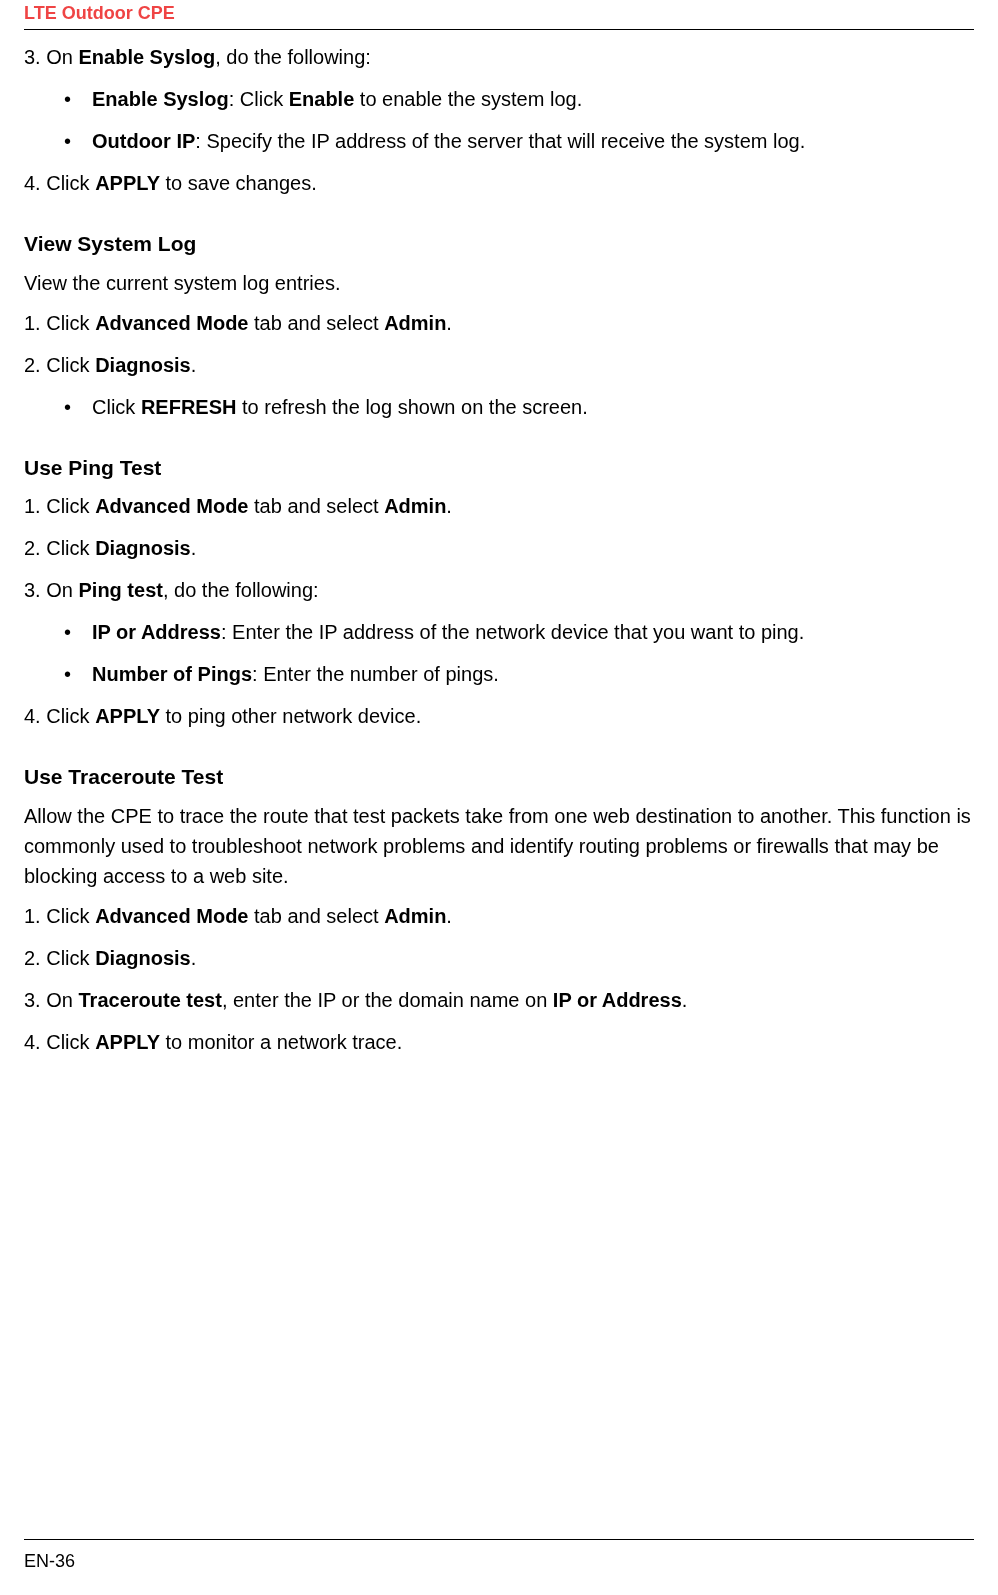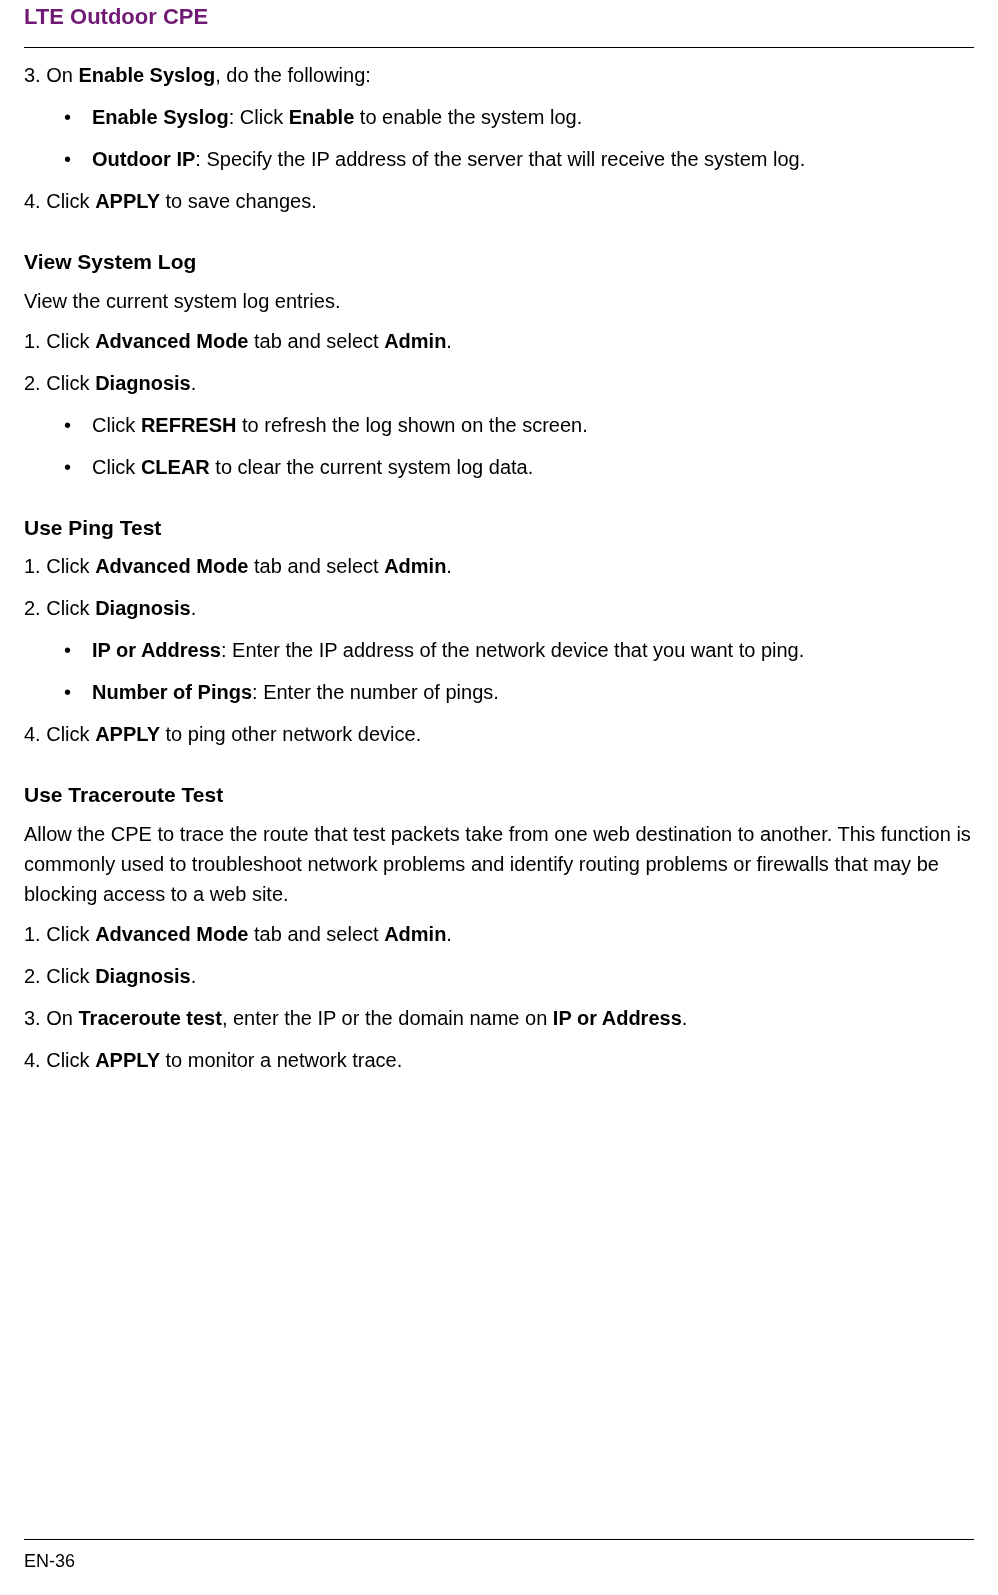--- a/index.html
+++ b/index.html
@@ -12,24 +12,24 @@
       font-size: 20px;
       line-height: 1.5;
       color: #000;
       background: #fff;
       width: 998px;
       height: 1595px;
       padding: 0 24px;
       position: relative;
     }
     .header-title {
-      color: #701a75;
+      color: #ef4444;
       font-weight: bold;
-      font-size: 22px;
-      padding-bottom: 14px;
+      font-size: 18px;
+      padding-bottom: 2px;
       border-bottom: 1.5px solid #000;
       margin-bottom: 12px;
     }
     .content {
       padding: 0;
     }
     .num-item {
       margin-bottom: 12px;
       padding-left: 24px;
       text-indent: -24px;
@@ -107,33 +107,33 @@
     <div class="num-item">
       <span>1. Click </span><span class="b">Advanced Mode</span><span> tab and select </span><span class="b">Admin</span><span>.</span>
     </div>
     <div class="num-item">
       <span>2. Click </span><span class="b">Diagnosis</span><span>.</span>
     </div>
     <div class="bullet-list">
       <div class="bullet-item">
         <span>Click </span><span class="b">REFRESH</span><span> to refresh the log shown on the screen.</span>
       </div>
-      <div class="bullet-item">
-        <span>Click </span><span class="b">CLEAR</span><span> to clear the current system log data.</span>
-      </div>
     </div>
   </div>
 
   <div class="section-heading">Use Ping Test</div>
   <div class="ol-section">
     <div class="num-item">
       <span>1. Click </span><span class="b">Advanced Mode</span><span> tab and select </span><span class="b">Admin</span><span>.</span>
     </div>
     <div class="num-item">
       <span>2. Click </span><span class="b">Diagnosis</span><span>.</span>
+    </div>
+    <div class="num-item">
+      <span>3. On </span><span class="b">Ping test</span><span>, do the following:</span>
     </div>
     <div class="bullet-list">
       <div class="bullet-item">
         <span class="b">IP or Address</span><span>: Enter the IP address of the network device that you want to ping.</span>
       </div>
       <div class="bullet-item">
         <span class="b">Number of Pings</span><span>: Enter the number of pings.</span>
       </div>
     </div>
     <div class="num-item">

